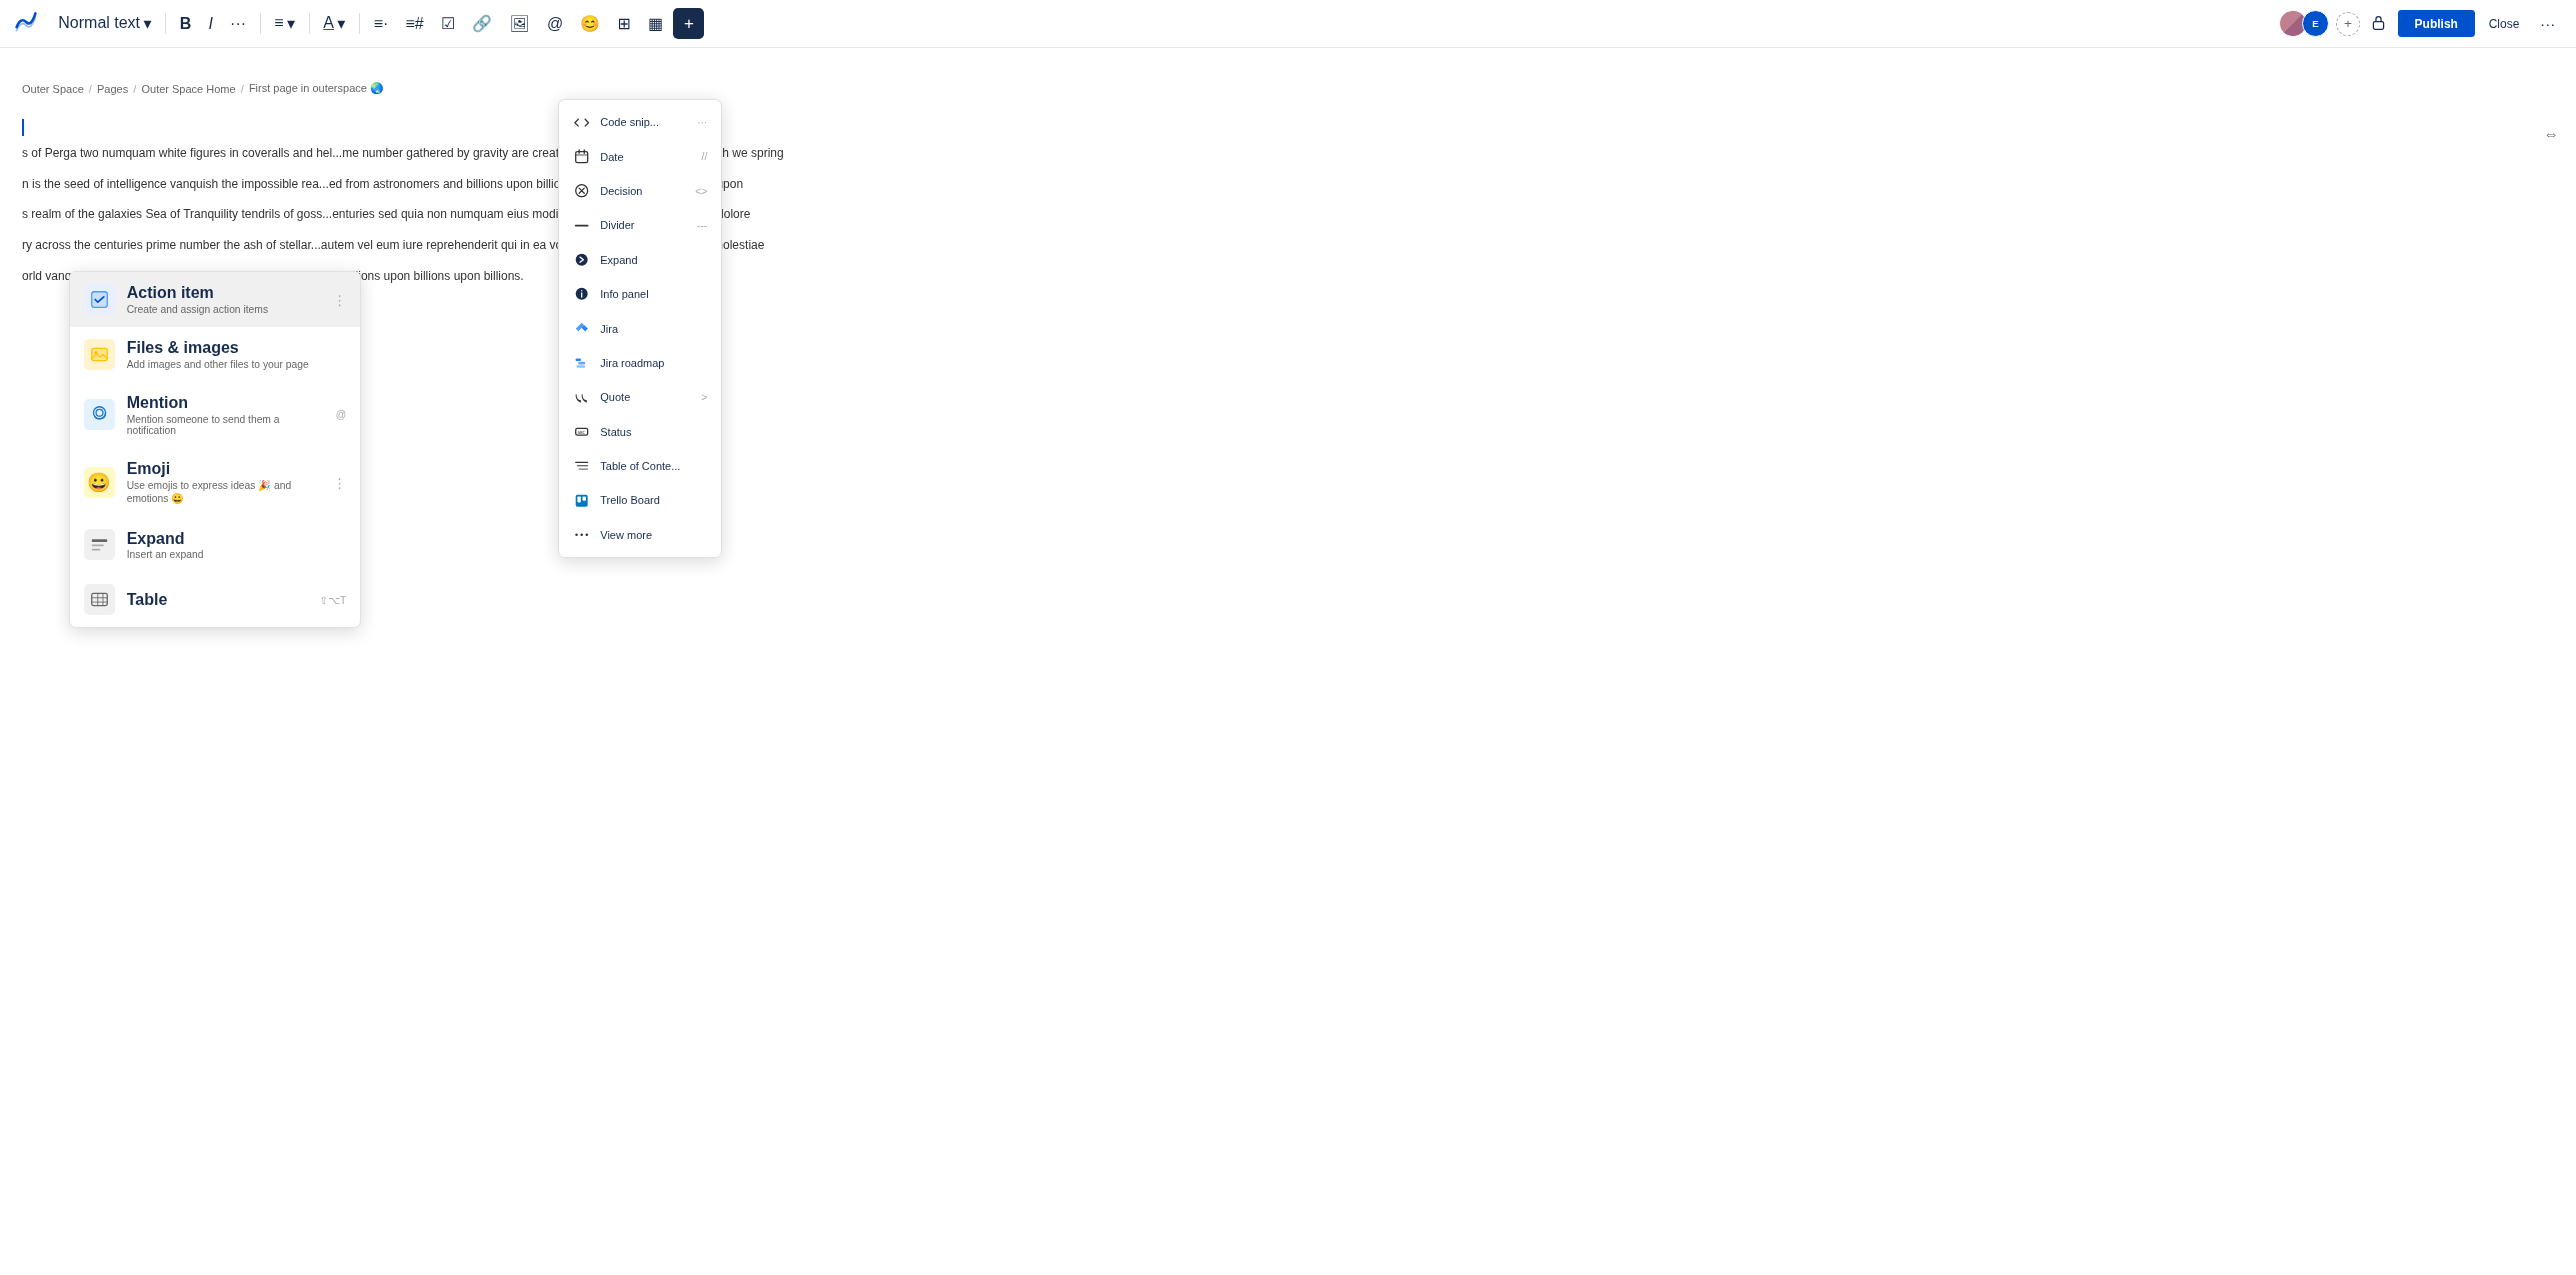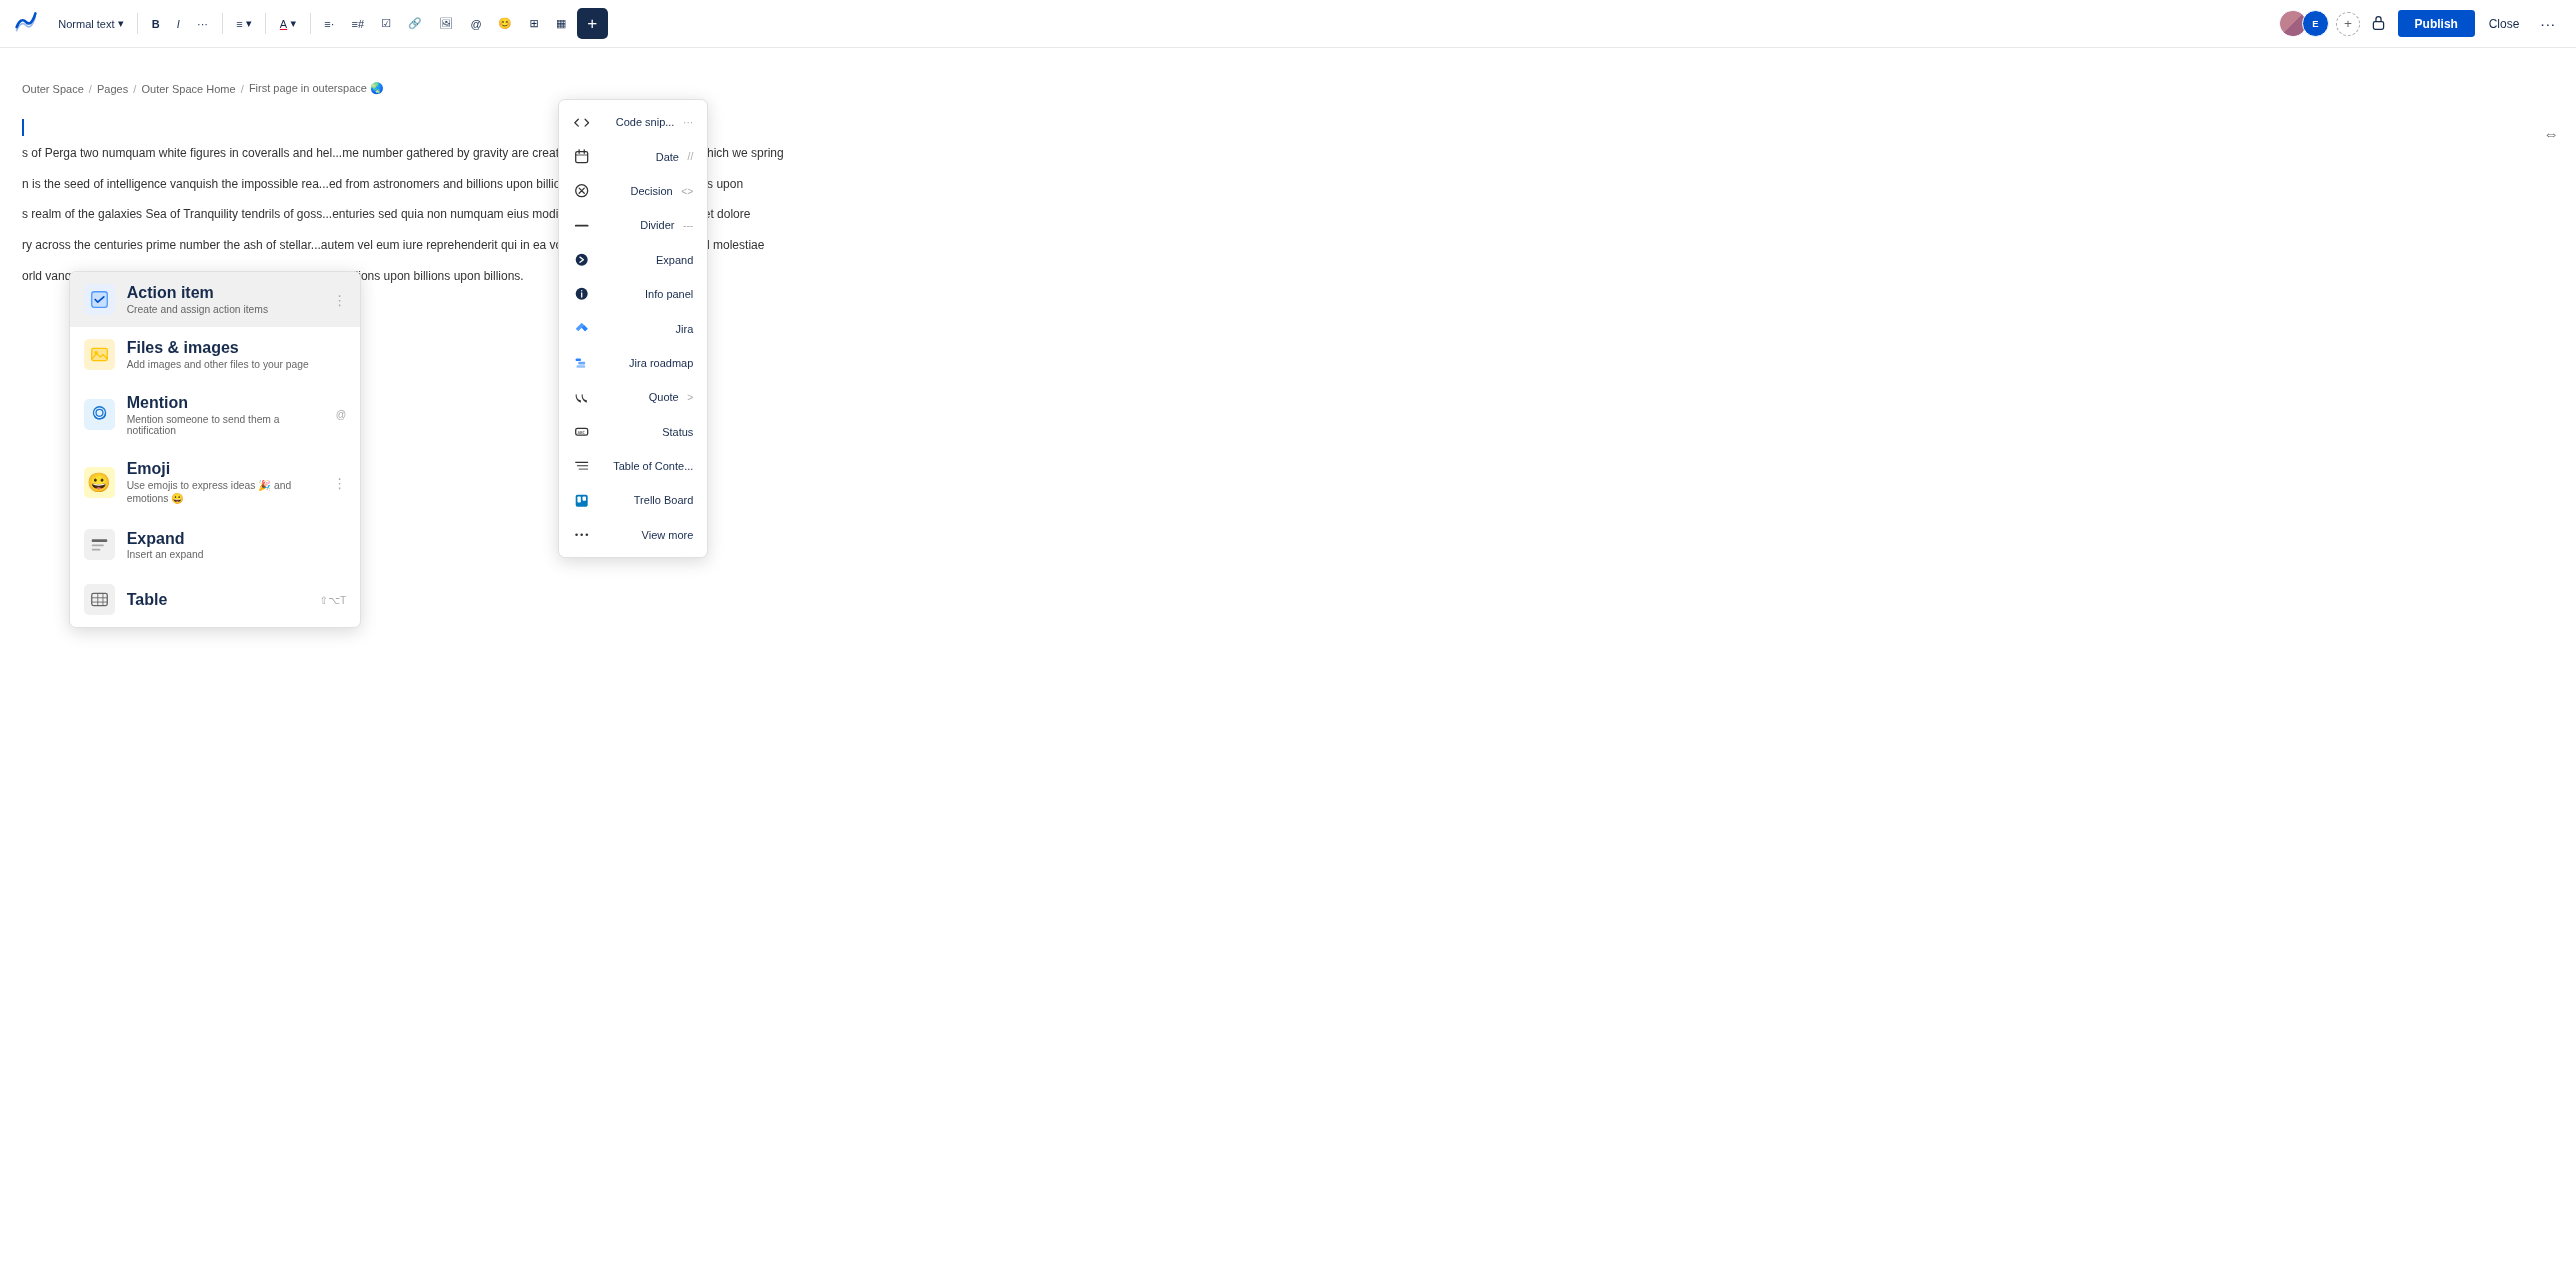--- a/index.html
+++ b/index.html
@@ -6,24 +6,24 @@
     body { font-family: -apple-system, BlinkMacSystemFont, 'Segoe UI', sans-serif; background: #fff; color: #172b4d; font-size: 12px; overflow: hidden; height: 100vh; }
 
     
     .toolbar {
       display: flex; align-items: center; height: 48px; border-bottom: 0.9px solid #e8e8e8;
       padding: 0 13.7px; gap: 3.4px; position: relative; z-index: 10;
     }
     .toolbar-logo { margin-right: 10.3px; }
     .logo-icon { width: 24px; height: 24px; }
     .toolbar-btn {
-      display: flex; align-items: flex-end; justify-content: center;
+      display: flex; align-items: flex-start; justify-content: center;
       padding: 5.1px 6.9px; border-radius: 3.4px; cursor: pointer;
       border: none; background: transparent; color: #172b4d;
-      font-size: 11px; font-weight: 500; gap: 3.4px;
+      font-size: 16px; font-weight: 500; gap: 3.4px;
     }
     .toolbar-divider { width: 0.9px; height: 20.6px; background: #ddd; margin: 0 3.4px; }
     .toolbar-spacer { flex: 1; }
     .toolbar-right { display: flex; align-items: center; gap: 6.9px; }
     .btn-publish {
       background: #0052cc; color: #fff; border: none; border-radius: 3.4px;
       padding: 6.9px 17px; font-size: 12px; font-weight: 600; cursor: pointer;
     }
     .btn-close {
       background: transparent; border: none; font-size: 12px; color: #172b4d;
@@ -87,28 +87,27 @@
     .item-name { font-size: 16px; font-weight: 600; color: #172b4d; }
     .item-desc { font-size: 10.3px; color: #666; margin-top: 1.7px; }
     .item-shortcut { color: #aaa; font-size: 10.3px; }
     .item-more { color: #aaa; font-size: 13.7px; }
 
     
     .right-menu {
       position: absolute;
       left: 558px;
       top: 51px;
-      width: 150px;
+      width: 164px;
       background: #fff;
       border: 0.9px solid #e0e0e0;
       border-radius: 6.9px;
       box-shadow: 0 3.4px 17px rgba(0,0,0,0.15);
       z-index: 100;
       padding: 5.1px 0;
-      text-align: right;
     }
     .right-menu-item {
       display: flex; align-items: center; padding: 7.7px 13.7px; cursor: pointer; gap: 8.6px;
     }
     .right-menu-icon { width: 19px; height: 19px; display: flex; align-items: center; justify-content: center; color: #333; font-size: 13px; flex-shrink: 0; }
     .right-menu-label { font-size: 11px; color: #172b4d; flex: 1; }
     .right-menu-shortcut { font-size: 10.3px; color: #aaa; }
     .right-menu-arrow { font-size: 10.3px; color: #aaa; }
 
     

